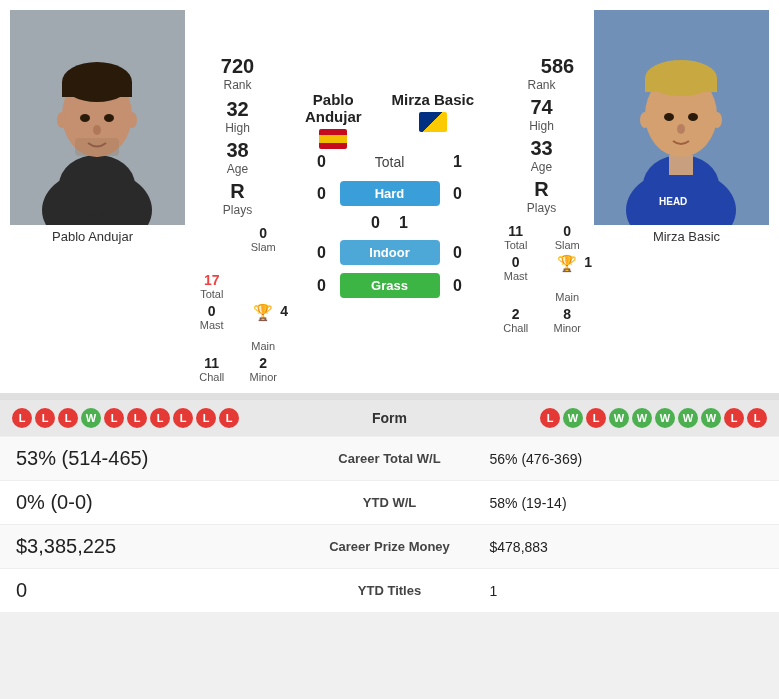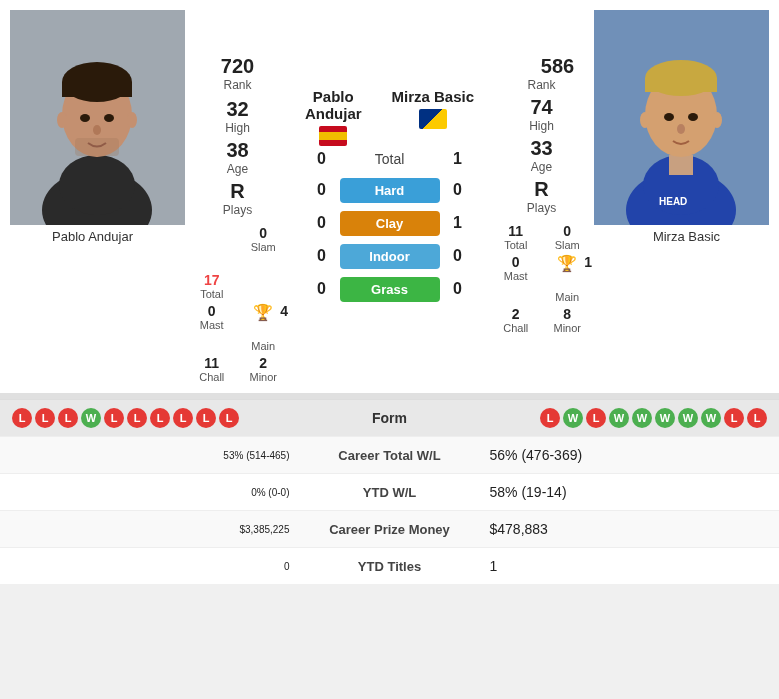--- a/index.html
+++ b/index.html
@@ -186,22 +186,22 @@
       display: flex;
       align-items: center;
       padding: 10px 16px;
       border-top: 1px solid #eee;
     }
     .stats-row:nth-child(odd) {
       background: #f9f9f9;
     }
     .stats-row-left {
       flex: 1;
-      text-align: right;
-      font-size: 10px;
+      text-align: left;
+      font-size: 20px;
       color: #222;
     }
     .stats-row-center {
       width: 200px;
       text-align: center;
       font-size: 13px;
       font-weight: bold;
       color: #444;
     }
     .stats-row-right {
@@ -361,21 +361,20 @@
       </div>
 
       <div class="surface-row">
         <span class="surface-score">0</span>
         <div class="surface-btn surface-hard">Hard</div>
         <span class="surface-score">0</span>
       </div>
 
       <div class="surface-row">
         <span class="surface-score">0</span>
-        <div class="surface-btn surface-clay">Clay</div>
         <span class="surface-score">1</span>
       </div>
 
       <div class="surface-row">
         <span class="surface-score">0</span>
         <div class="surface-btn surface-indoor">Indoor</div>
         <span class="surface-score">0</span>
       </div>
 
       <div class="surface-row">

